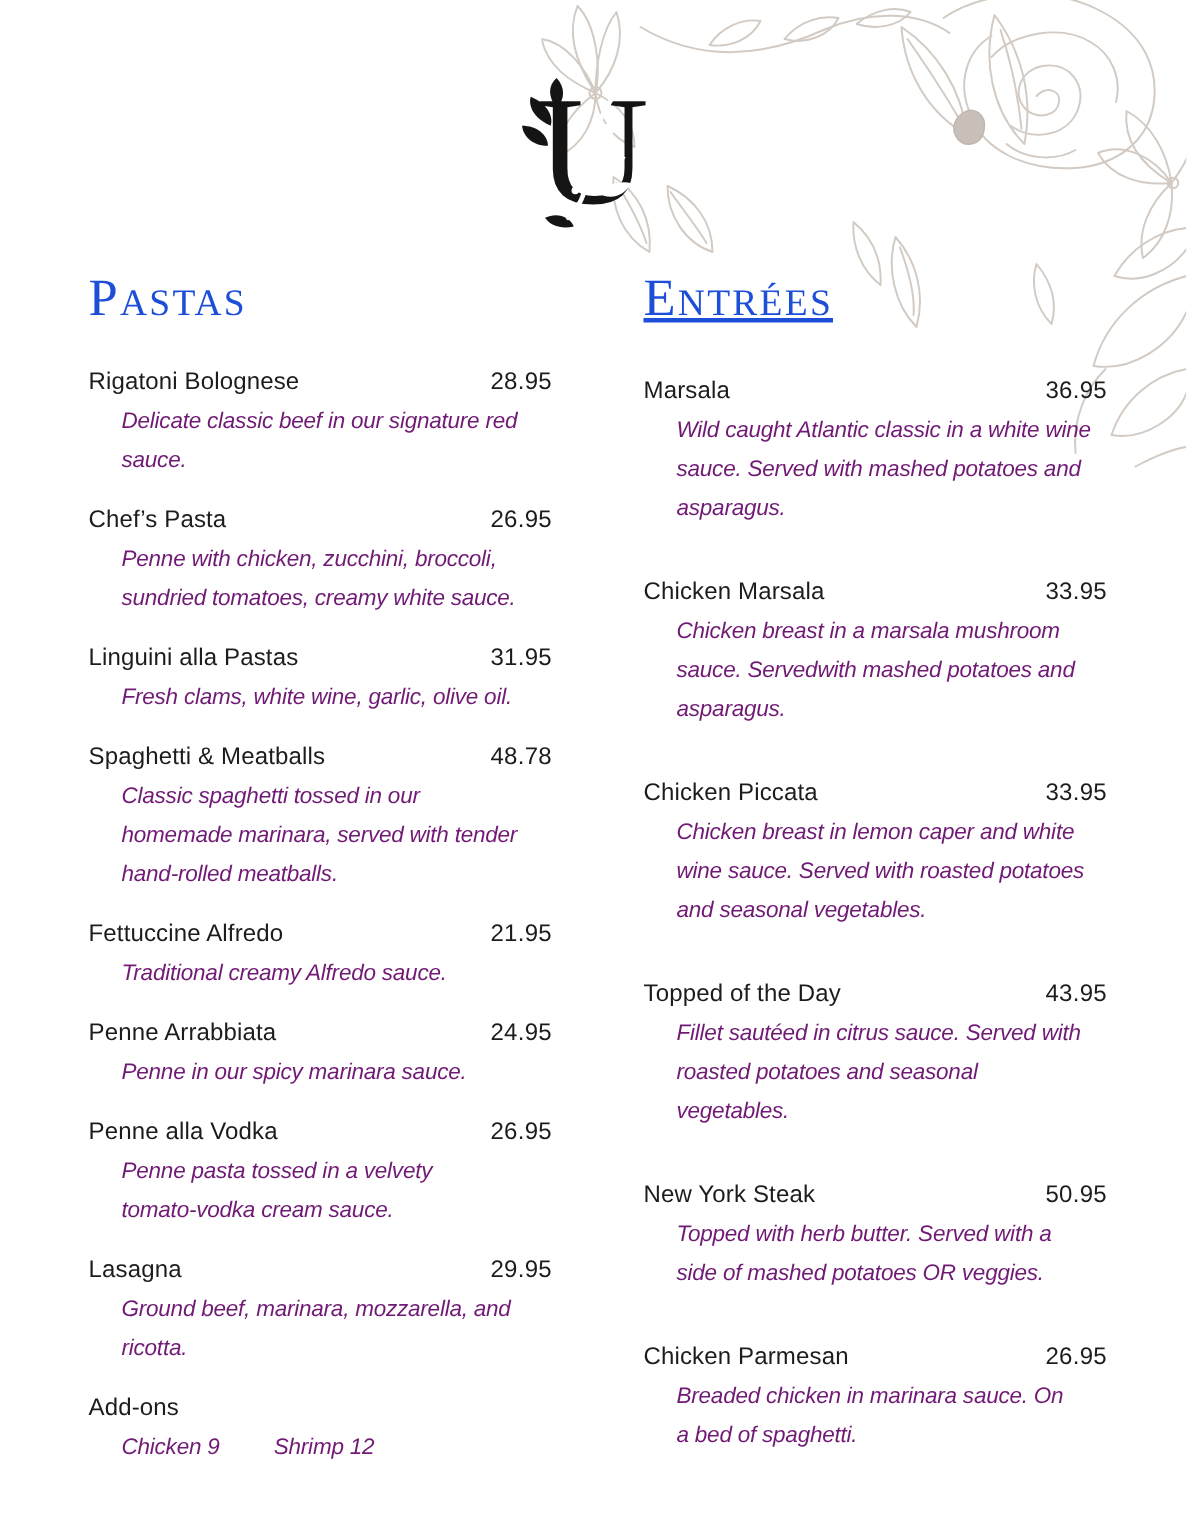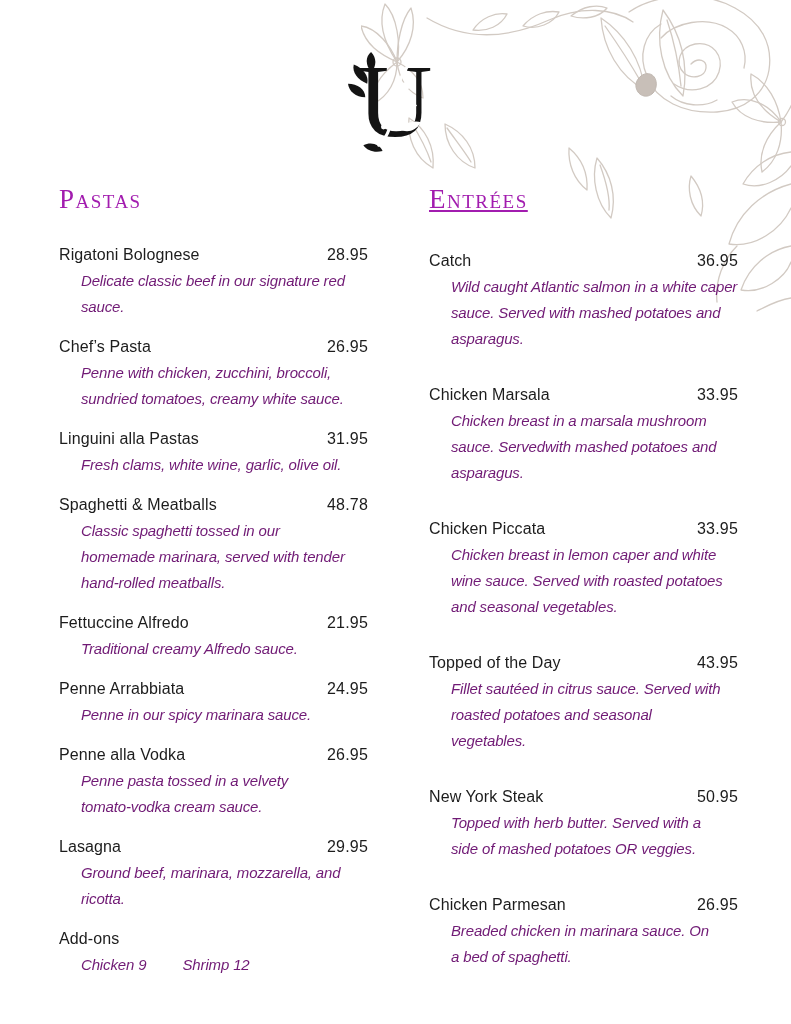--- a/index.html
+++ b/index.html
@@ -7,22 +7,22 @@
     position:relative;width:791px;height:1024px;background:#ffffff;overflow:hidden;
     font-family:"Liberation Sans",sans-serif;color:#1c1c1c;
   }
   .floral{position:absolute;top:0;right:0;pointer-events:none;}
   .logo{position:absolute;top:50px;left:50%;transform:translateX(-52%);}
   .col{position:absolute;top:183px;width:309px;}
   .col-left{left:59px;}
   .col-right{left:429px;}
   .heading{
     font-family:"Liberation Serif","DejaVu Serif",serif;
-    font-variant:small-caps;font-weight:500;font-size:27px;line-height:32px;
-    letter-spacing:1.5px;margin:0 0 27px 0;color:#a21caf;
+    font-variant:small-caps;font-weight:500;font-size:35px;line-height:32px;
+    letter-spacing:1.5px;margin:0 0 27px 0;color:#1d4ed8;
   }
   .col-right .heading{margin-bottom:33px;text-decoration:underline;}
   .item{margin-bottom:14px;}
   .col-right .item{margin-bottom:30px;}
   .item-row{display:flex;justify-content:space-between;align-items:baseline;font-size:16px;line-height:26px;}
   .item-name{letter-spacing:.1px;}
   .item-price{letter-spacing:.2px;}
   .item-desc{
     font-style:italic;margin-left:22px;font-size:15px;line-height:26px;
     letter-spacing:-.15px;color:#701a75;white-space:pre-line;
@@ -186,24 +186,24 @@
     <div class="item-desc">Chicken 9&nbsp;&nbsp;&nbsp;&nbsp;&nbsp;&nbsp;&nbsp;&nbsp;&nbsp;Shrimp 12</div>
   </div>
 </div>
   </section>
 
   <section class="col col-right">
     <h2 class="heading">Entrées</h2>
     <div class="items">
   <div class="item">
     <div class="item-row">
-      <span class="item-name">Catch</span>
+      <span class="item-name">Marsala</span>
       <span class="item-price">36.95</span>
     </div>
-    <div class="item-desc">Wild caught Atlantic salmon in a white caper
+    <div class="item-desc">Wild caught Atlantic classic in a white wine
 sauce. Served with mashed potatoes and
 asparagus.</div>
   </div>
 
   <div class="item">
     <div class="item-row">
       <span class="item-name">Chicken Marsala</span>
       <span class="item-price">33.95</span>
     </div>
     <div class="item-desc">Chicken breast in a marsala mushroom

